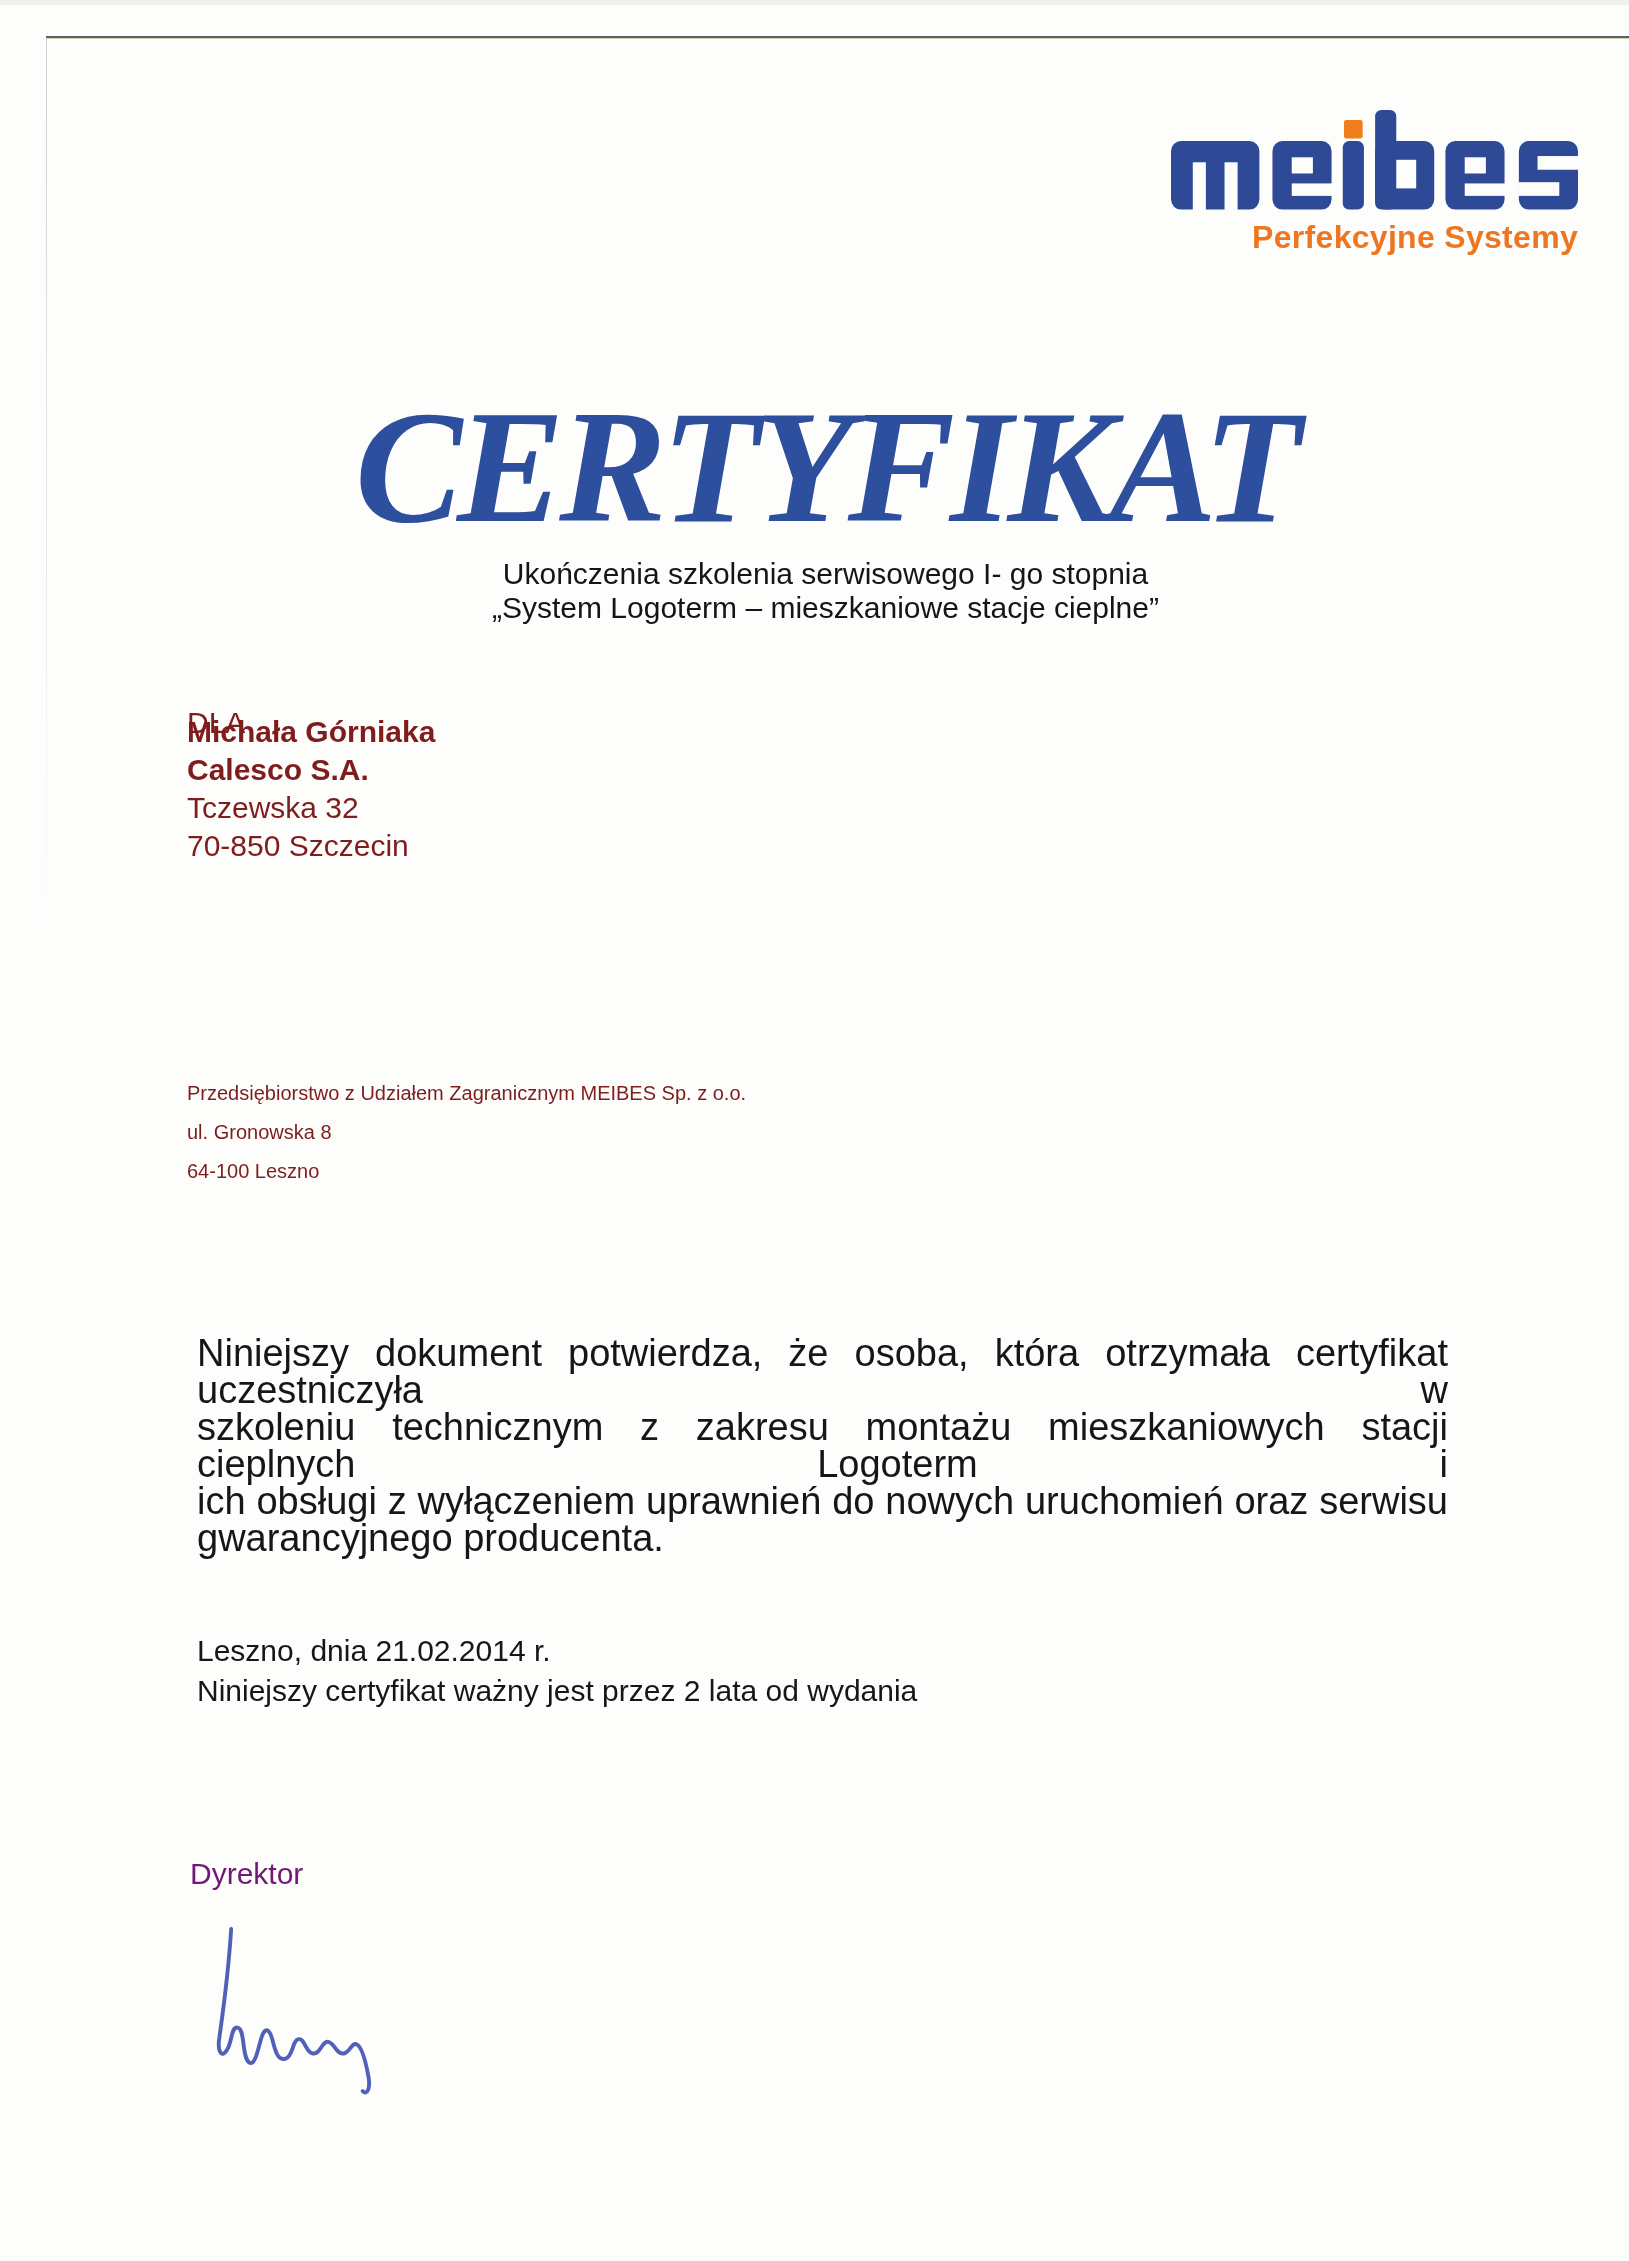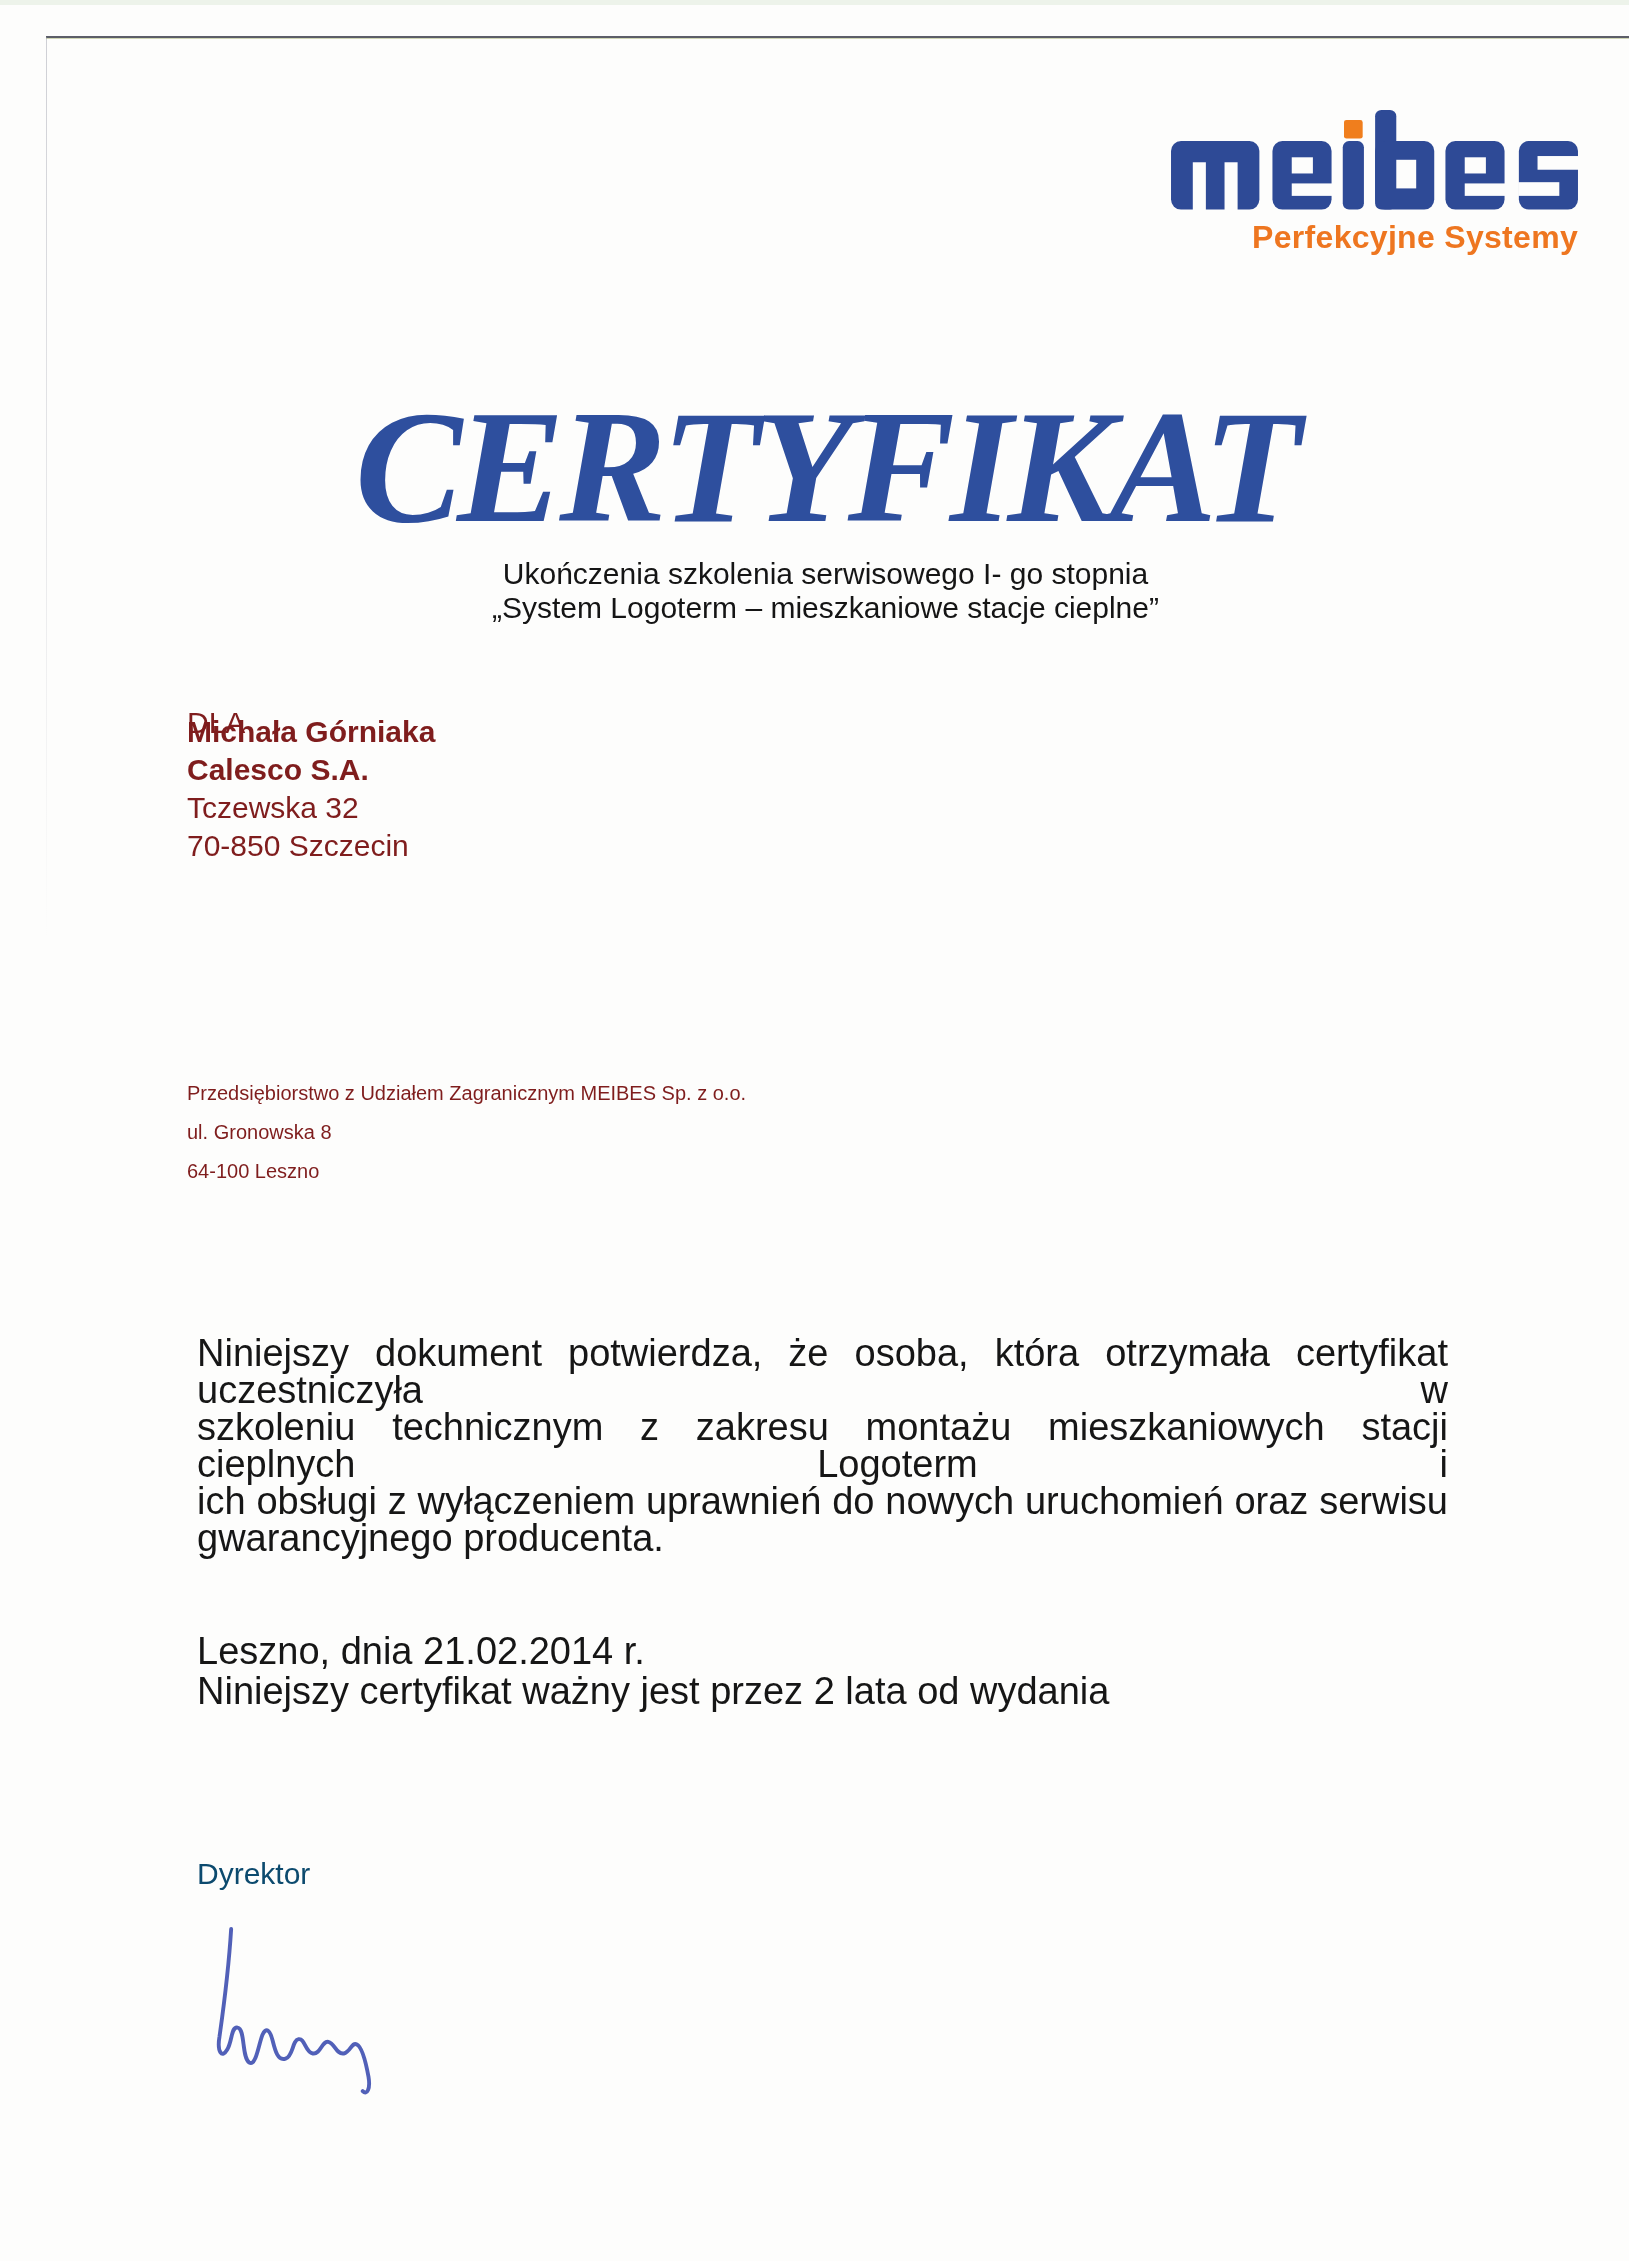--- a/index.html
+++ b/index.html
@@ -43,22 +43,22 @@
   .issuer-heading{top:1003px;font-size:31px;line-height:36px;letter-spacing:0.6px;}
   .issuer{top:1074px;font-size:20px;line-height:39px;}
   
   .body-par{
     position:absolute;left:197px;top:1335px;width:1251px;
     font-size:38px;line-height:37px;color:#161616;
   }
   .body-par .jline{text-align:justify;text-align-last:justify;}
   .body-par .jline.last{text-align-last:left;}
   
-  .date-block{position:absolute;left:197px;top:1631px;width:1264px;font-size:38px;line-height:40px;color:#161616;}
-  .sign-block{position:absolute;left:197px;top:1854px;width:580px;font-size:30px;line-height:39px;color:#0c4a6e;}
+  .date-block{position:absolute;left:197px;top:1631px;width:1264px;font-size:30px;line-height:40px;color:#161616;}
+  .sign-block{position:absolute;left:190px;top:1854px;width:580px;font-size:30px;line-height:39px;color:#701a75;}
   .signature-svg{position:absolute;left:213px;top:1925px;width:162px;height:174px;}
 </style>
 </head>
 <body>
 
 <div class="scan-page">
 
   <div class="scan-top-strip"></div>
   <div class="scan-edge-hline"></div>
   <div class="scan-edge-vline"></div>

